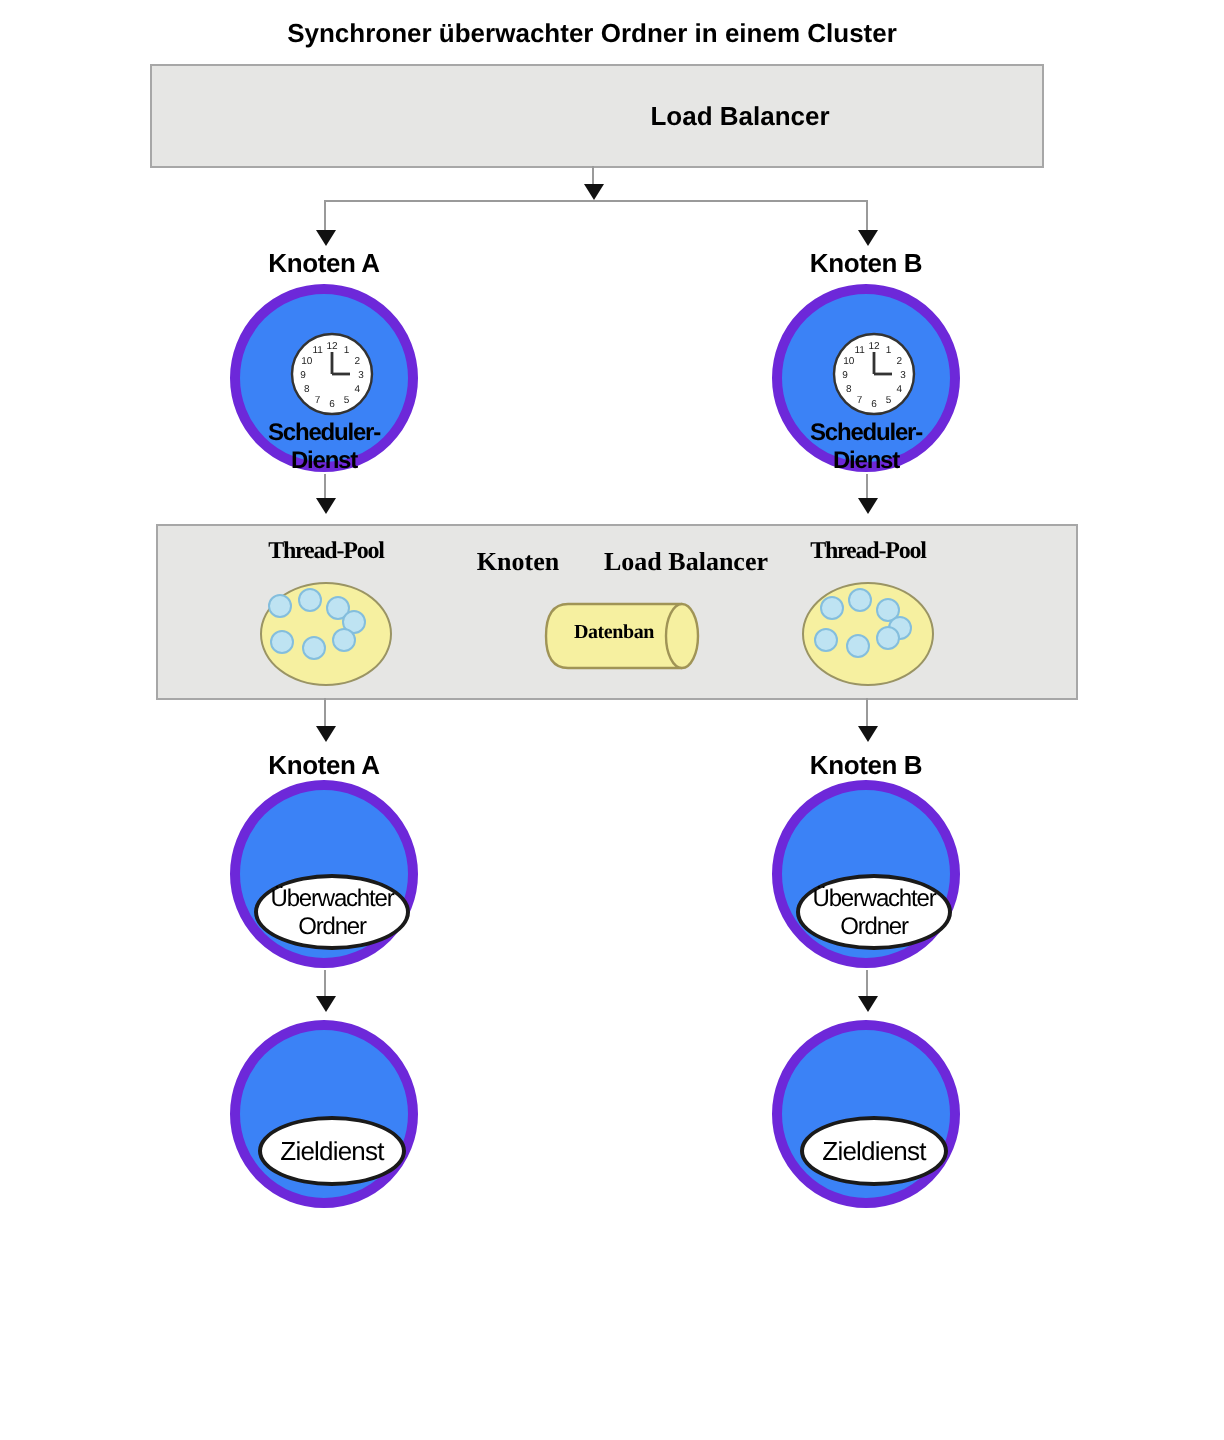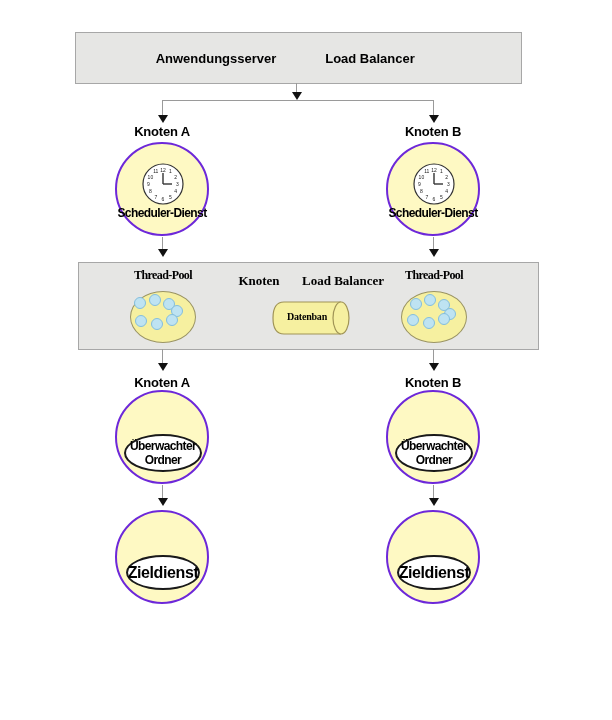--- a/index.html
+++ b/index.html
@@ -9,39 +9,39 @@
   }
   .abs{position:absolute;}
   .ctr{transform:translateX(-50%);text-align:center;white-space:nowrap;}
   .title{font-size:13px;font-weight:bold;}
   .graybox{background:#e6e6e4;border:1px solid #a7a7a7;}
   .boxlabel{font-size:13px;font-weight:bold;top:50%;transform:translate(-50%,-50%);position:absolute;white-space:nowrap;}
   .vline{width:1px;background:#9a9a9a;}
   .hline{height:1px;background:#9a9a9a;}
   .arrow{width:0;height:0;border-left:5px solid transparent;border-right:5px solid transparent;border-top:8px solid #111;transform:translateX(-50%);}
   .nodelabel{font-size:13px;font-weight:bold;letter-spacing:-0.2px;}
-  .orangecircle{width:94px;height:94px;border-radius:50%;background:#fef9c3;border:2px solid #6d28d9;box-sizing:border-box;}
+  .orangecircle{width:94px;height:94px;border-radius:50%;background:#3b82f6;border:5px solid #6d28d9;box-sizing:border-box;}
   .schedlabel{width:100%;font-size:12px;font-weight:bold;letter-spacing:-0.6px;text-align:center;}
   .poollabel{font-size:12px;font-weight:bold;letter-spacing:-0.6px;}
   .poolellipse{width:66px;height:52px;border-radius:50%;background:#f6f0a0;border:1px solid #9a9464;box-sizing:border-box;}
   .dot{position:absolute;width:12px;height:12px;border-radius:50%;background:#bee3f2;border:1px solid #84bedd;box-sizing:border-box;}
   .bandlabel{font-size:13px;font-weight:bold;}
   .whiteellipse{background:#fff;border:2px solid #1a1a1a;border-radius:50%;box-sizing:border-box;display:flex;flex-direction:column;align-items:center;justify-content:center;}
-  .ellipsetext{font-size:12px;font-weight:bold;letter-spacing:-0.6px;line-height:14px;text-align:center;}
-  .ellipsetext2{font-size:16px;font-weight:bold;letter-spacing:-0.4px;text-align:left;}
+  .ellipsetext{font-size:12px;font-weight:normal;letter-spacing:-0.6px;line-height:14px;text-align:center;}
+  .ellipsetext2{font-size:13px;font-weight:normal;letter-spacing:-0.4px;text-align:left;}
   .dblabel{font-size:10px;font-weight:bold;letter-spacing:-0.2px;}
 </style>
 </head>
 <body>
 
 <div class="canvas">
 
+  <div class="abs title ctr" style="left:296px;top:9px;">Synchroner überwachter Ordner in einem Cluster</div>
 
   <div class="abs graybox" style="left:75px;top:32px;width:445px;height:50px;">
-    <span class="boxlabel" style="left:140px;">Anwendungsserver</span>
     <span class="boxlabel" style="left:294px;">Load Balancer</span>
   </div>
 
   <div class="abs vline" style="left:296px;top:83px;height:9px;"></div>
   <div class="abs arrow" style="left:296.5px;top:92px;"></div>
   <div class="abs hline" style="left:162px;top:100px;width:271px;"></div>
   <div class="abs vline" style="left:162px;top:100px;height:15px;"></div>
   <div class="abs arrow" style="left:162.5px;top:115px;"></div>
   <div class="abs vline" style="left:433px;top:100px;height:15px;"></div>
   <div class="abs arrow" style="left:433.5px;top:115px;"></div>

